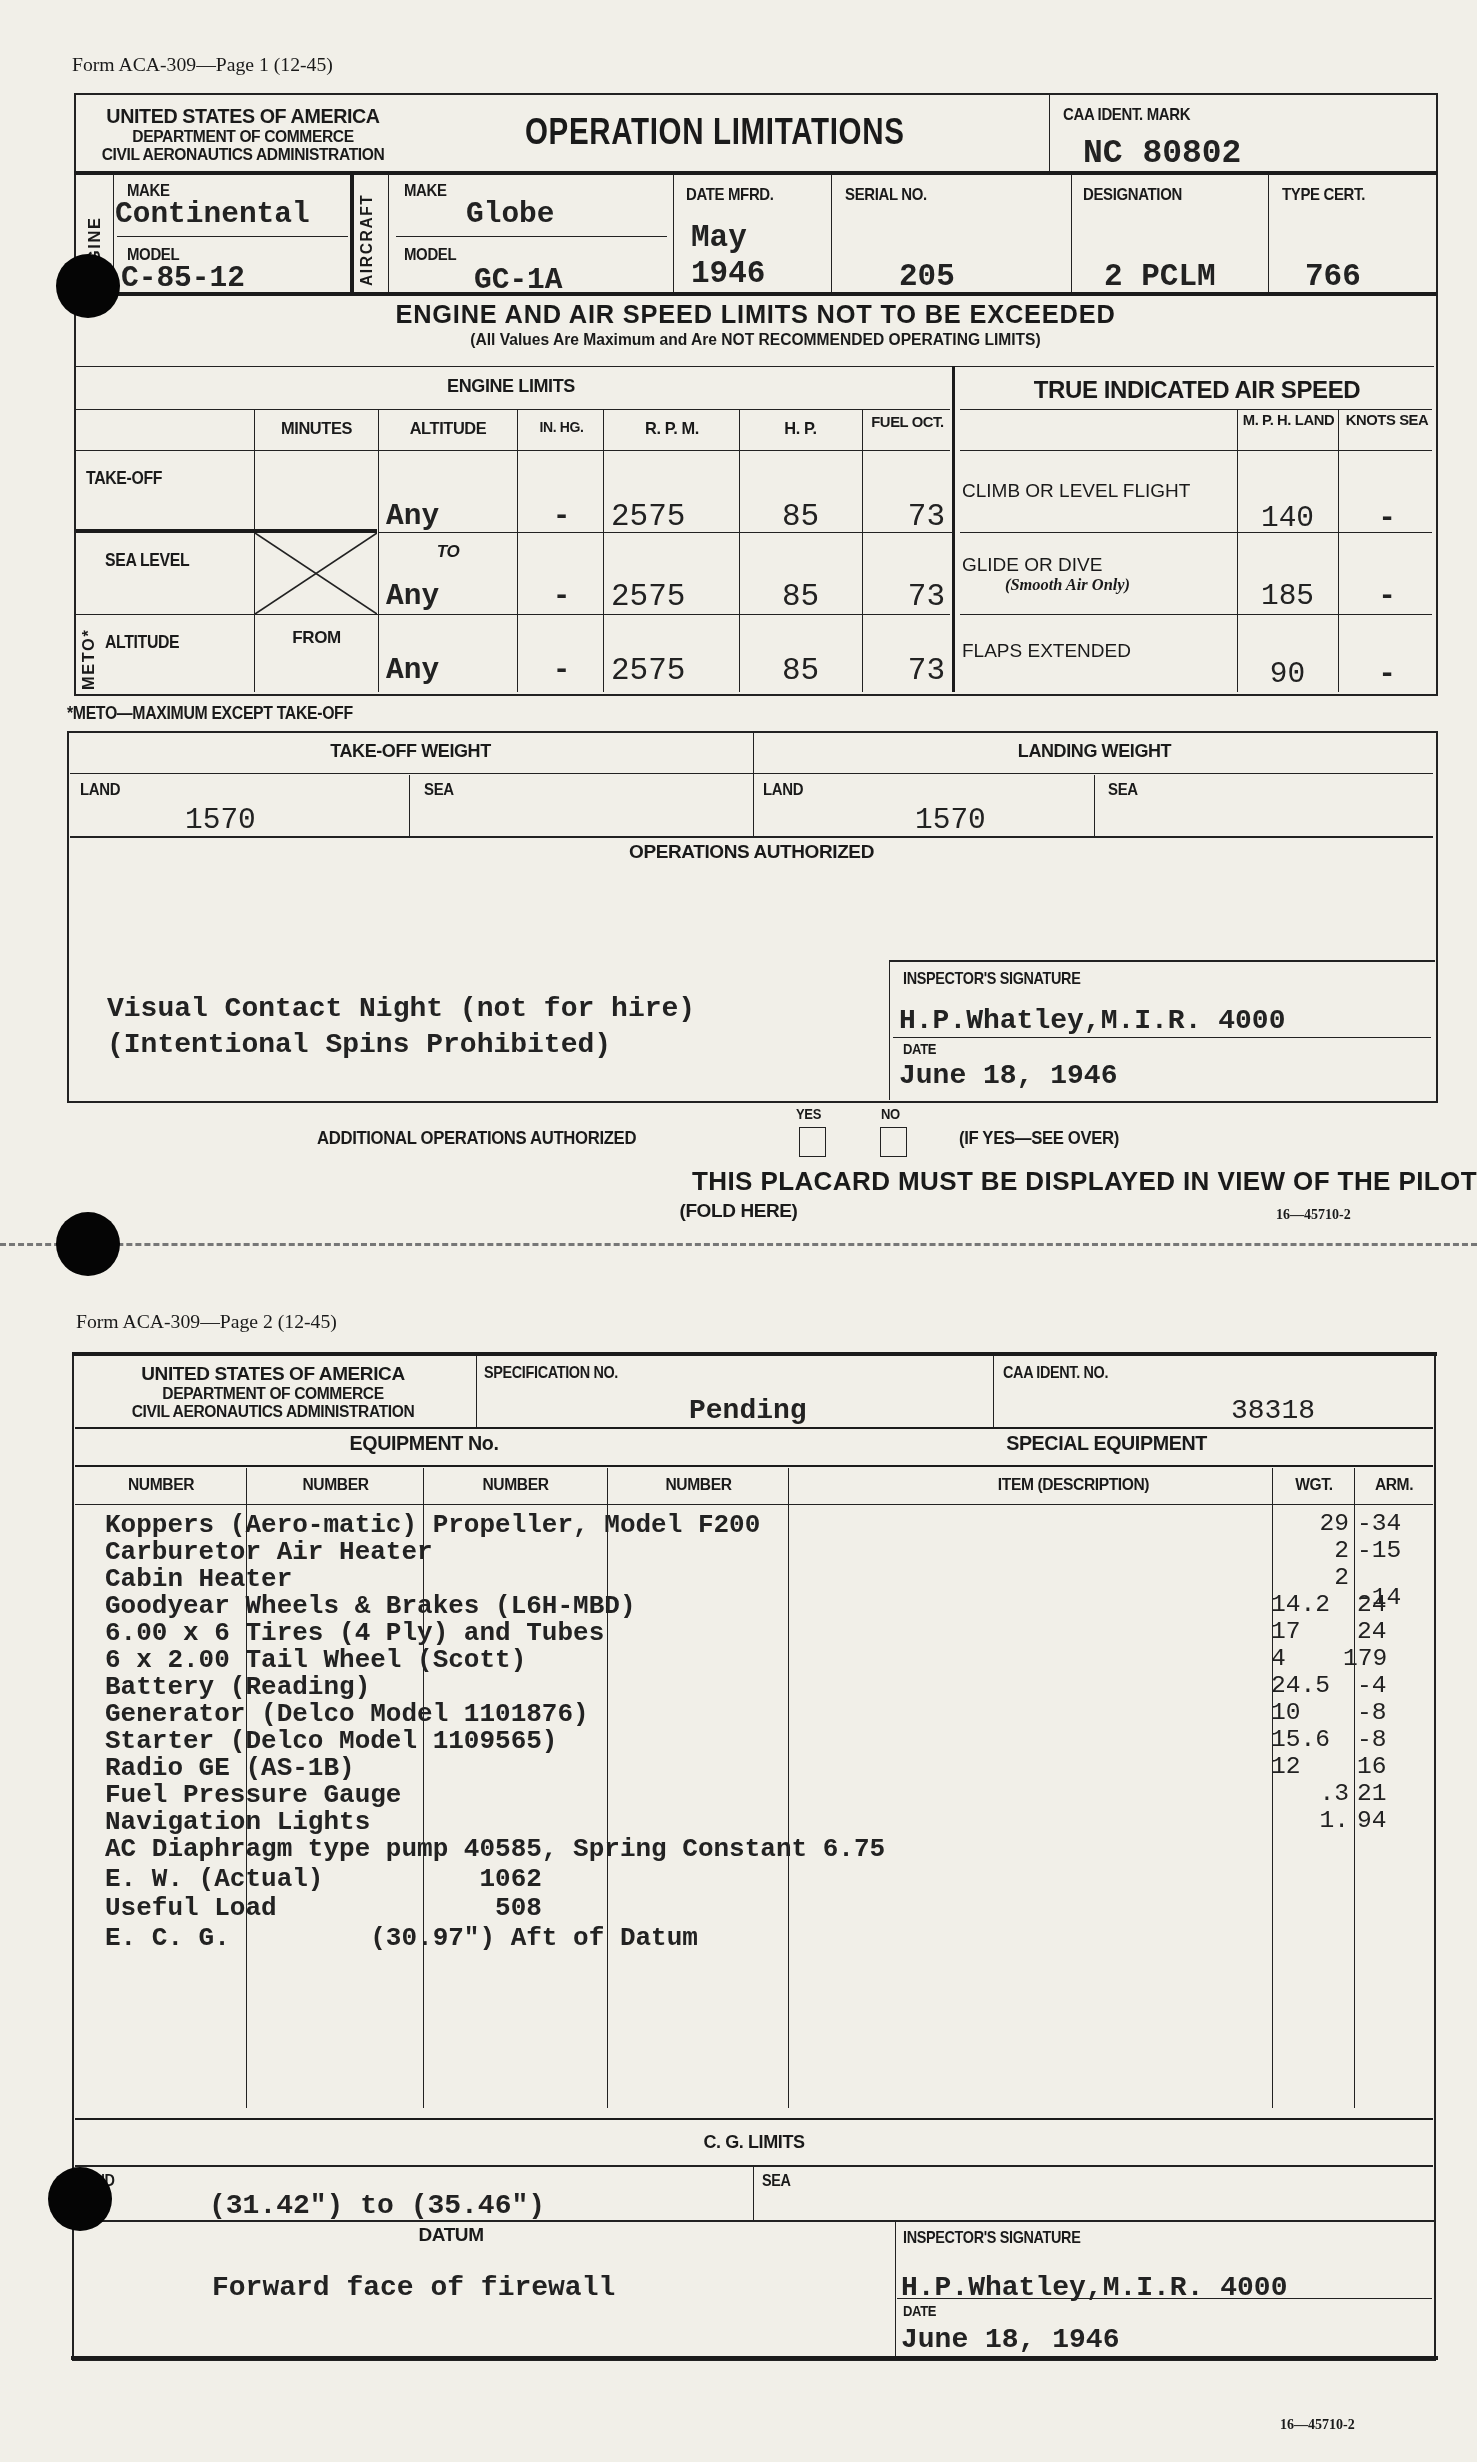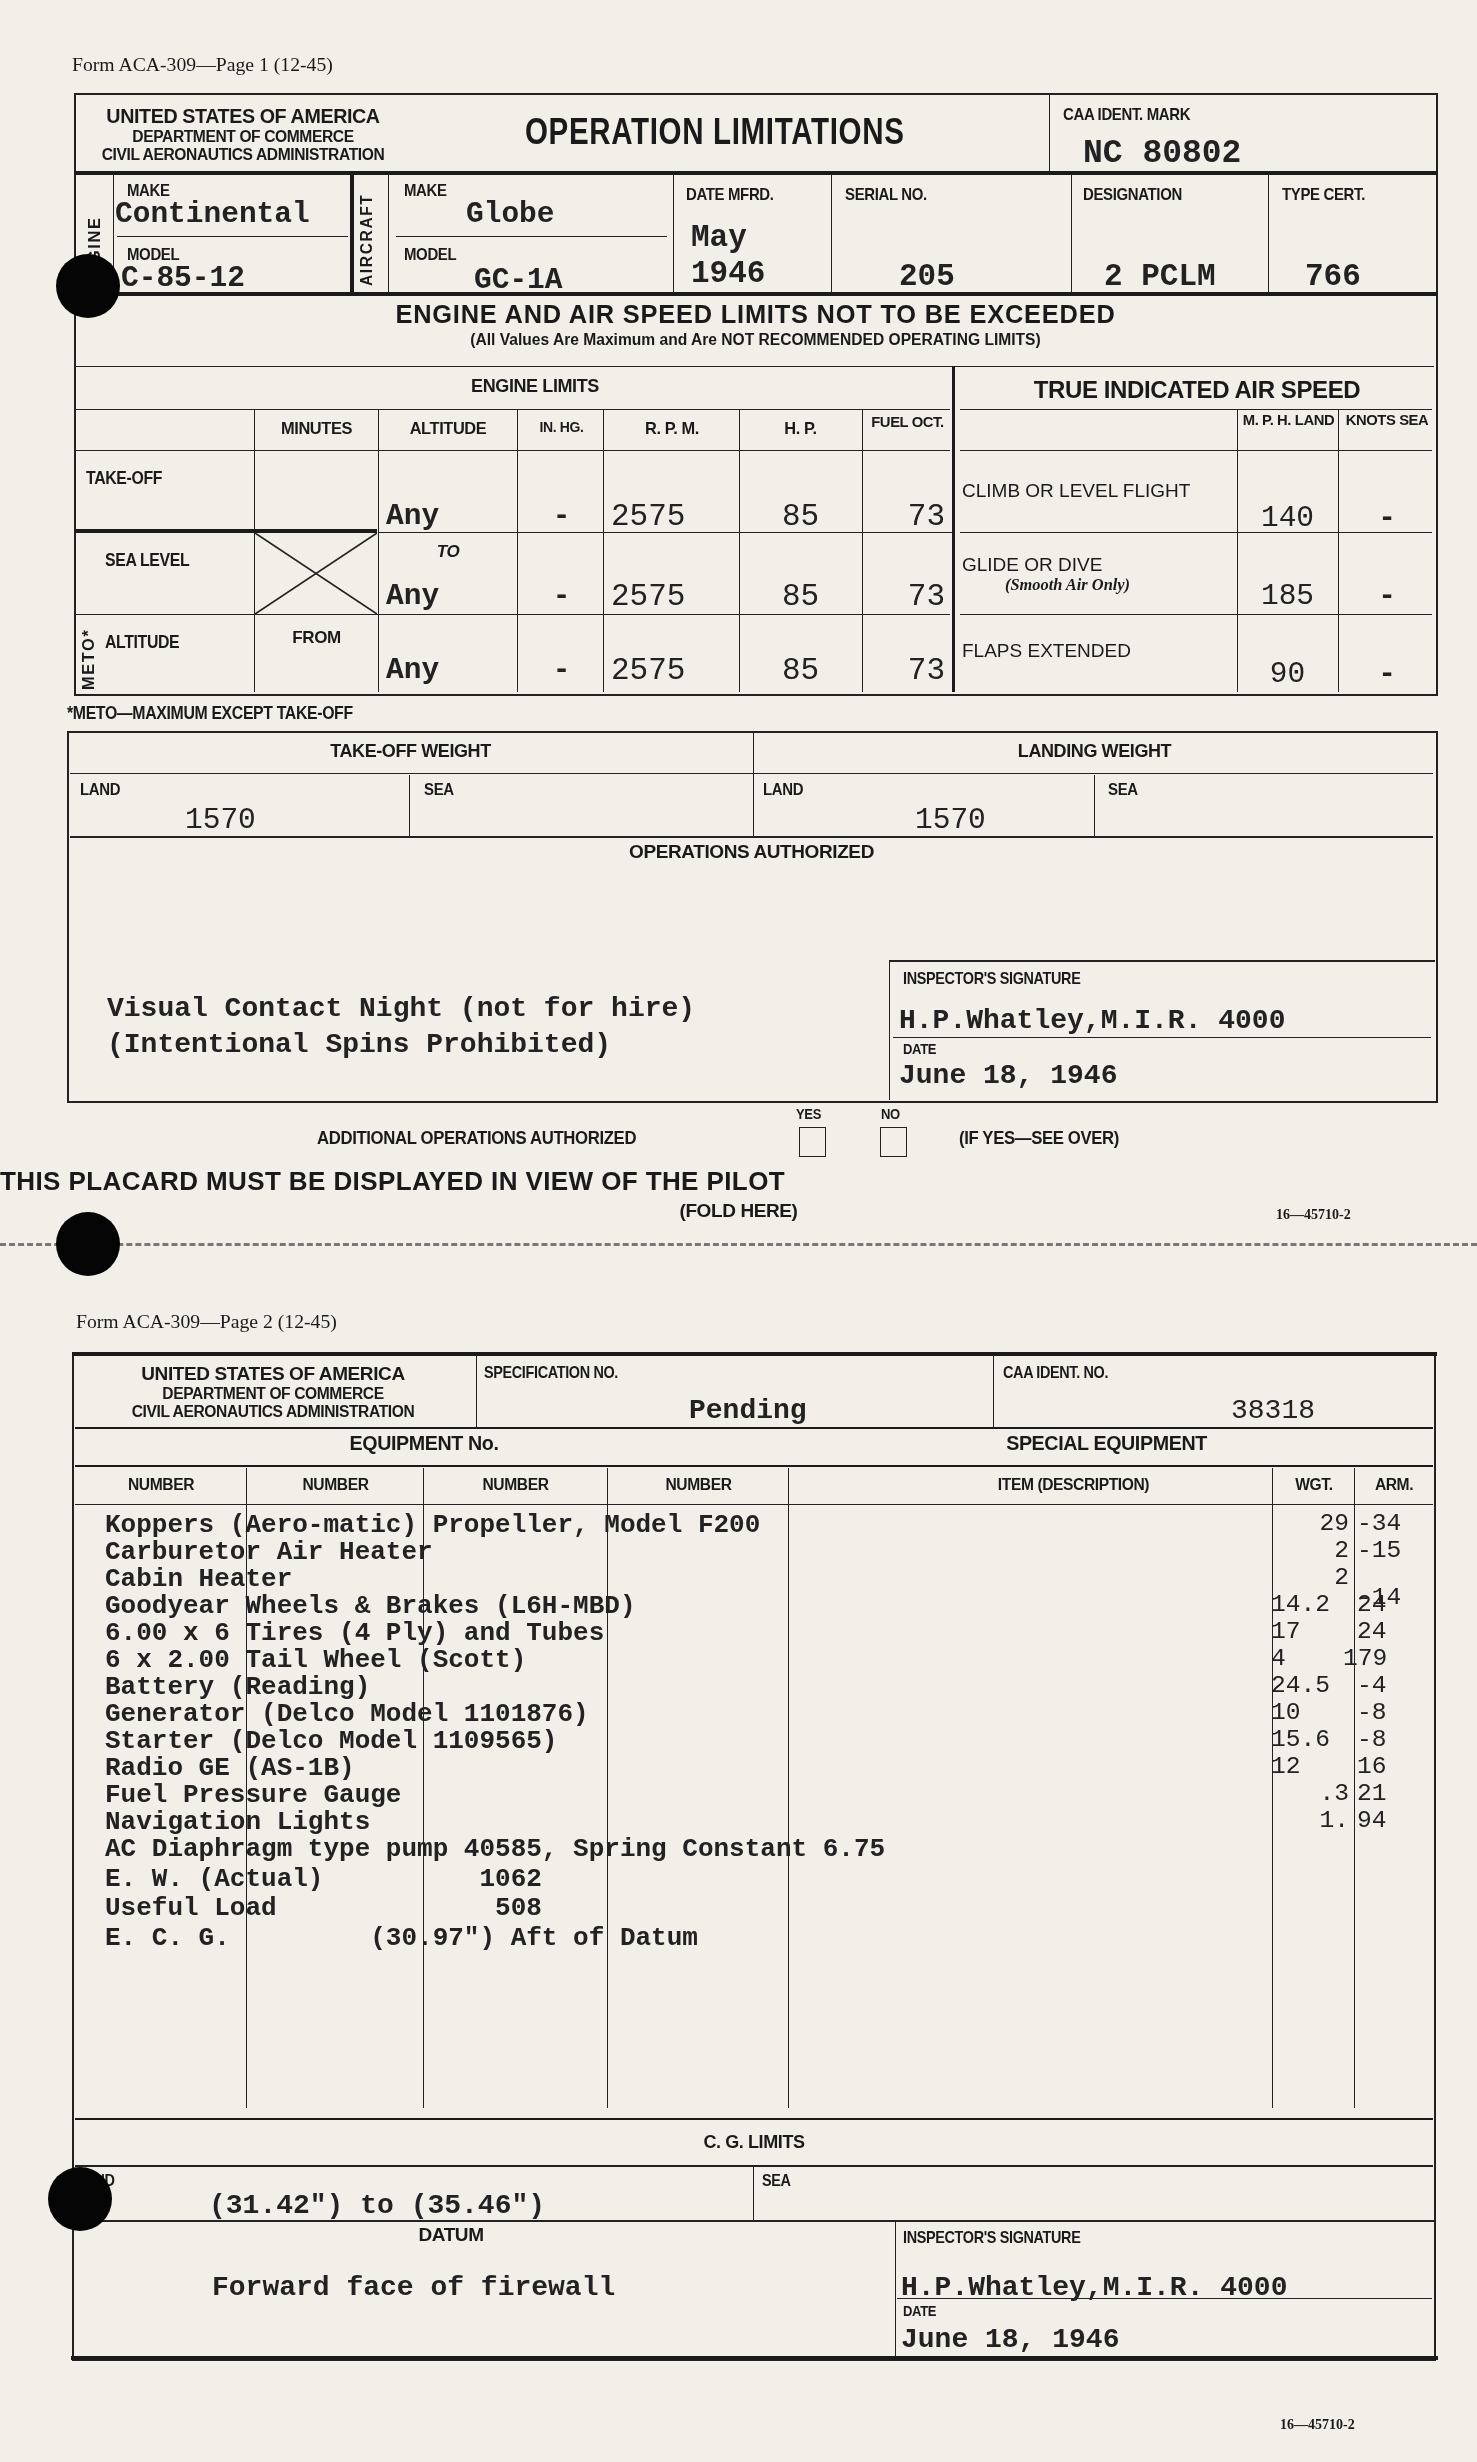--- a/index.html
+++ b/index.html
@@ -72,21 +72,21 @@
   <div class="vl" style="left:1268px;top:174px;height:120px;"></div>
   <div class="abs lbl" style="left:1282px;top:185px;">TYPE CERT.</div>
   <div class="abs typed" style="left:1305px;top:259px;font-size:31px;">766</div>
 
   <div class="hlt" style="left:74px;top:292px;width:1363px;"></div>
 
   <div class="abs" style="left:74px;top:300px;width:1363px;text-align:center;font-size:25.4px;font-weight:bold;letter-spacing:0.8px;">ENGINE AND AIR SPEED LIMITS NOT TO BE EXCEEDED</div>
   <div class="abs" style="left:74px;top:331px;width:1363px;text-align:center;font-size:15.6px;font-weight:bold;">(All Values Are Maximum and Are NOT RECOMMENDED OPERATING LIMITS)</div>
   <div class="hl" style="left:76px;top:366px;width:1358px;"></div>
 
-  <div class="abs lblc" style="left:76px;top:376px;width:870px;font-size:18px;padding-left:24px;">ENGINE LIMITS</div>
+  <div class="abs lblc" style="left:76px;top:376px;width:870px;font-size:18px;">ENGINE LIMITS</div>
   <div class="hl" style="left:76px;top:409px;width:874px;"></div>
   <div class="vlt" style="left:952px;top:366px;height:326px;border-left-width:3.3px;"></div>
 
   <div class="vl" style="left:254px;top:410px;height:282px;"></div>
   <div class="vl" style="left:378px;top:410px;height:282px;"></div>
   <div class="vl" style="left:517px;top:410px;height:282px;"></div>
   <div class="vl" style="left:603px;top:410px;height:282px;"></div>
   <div class="vl" style="left:739px;top:410px;height:282px;"></div>
   <div class="vl" style="left:862px;top:410px;height:282px;"></div>
 
@@ -190,21 +190,21 @@
   <div class="abs lbl" style="left:903px;top:1041px;font-size:14.8px;">DATE</div>
   <div class="abs typed" style="left:899px;top:1060px;font-size:28px;">June 18, 1946</div>
 
   <div class="abs lbl" style="left:317px;top:1127px;font-size:19px;">ADDITIONAL OPERATIONS AUTHORIZED</div>
   <div class="abs lbl" style="left:796px;top:1106px;font-size:14.8px;">YES</div>
   <div class="abs lbl" style="left:881px;top:1106px;font-size:14.8px;">NO</div>
   <div class="chk" style="left:799px;top:1127px;"></div>
   <div class="chk" style="left:880px;top:1127px;"></div>
   <div class="abs lbl" style="left:959px;top:1127px;font-size:19px;">(IF YES—SEE OVER)</div>
 
-  <div class="abs" style="left:0;top:1166px;width:1477px;text-align:left;font-size:26px;font-weight:bold;letter-spacing:0.4px;">THIS PLACARD MUST BE DISPLAYED IN VIEW OF THE PILOT</div>
+  <div class="abs" style="left:0;top:1166px;width:1477px;text-align:right;font-size:26px;font-weight:bold;letter-spacing:0.4px;">THIS PLACARD MUST BE DISPLAYED IN VIEW OF THE PILOT</div>
   <div class="abs lblc" style="left:0;top:1200px;width:1477px;font-size:19px;">(FOLD HERE)</div>
   <div class="abs serif" style="left:1276px;top:1207px;font-size:14px;font-weight:bold;">16—45710-2</div>
 </div>
 
 <div class="fold"></div>
 
 <div>
   <div class="abs serif" style="left:76px;top:1310px;font-size:19.7px;">Form ACA-309—Page 2 (12-45)</div>
 
   <div class="box" style="left:72px;top:1352px;width:1360px;height:1005px;"></div>

